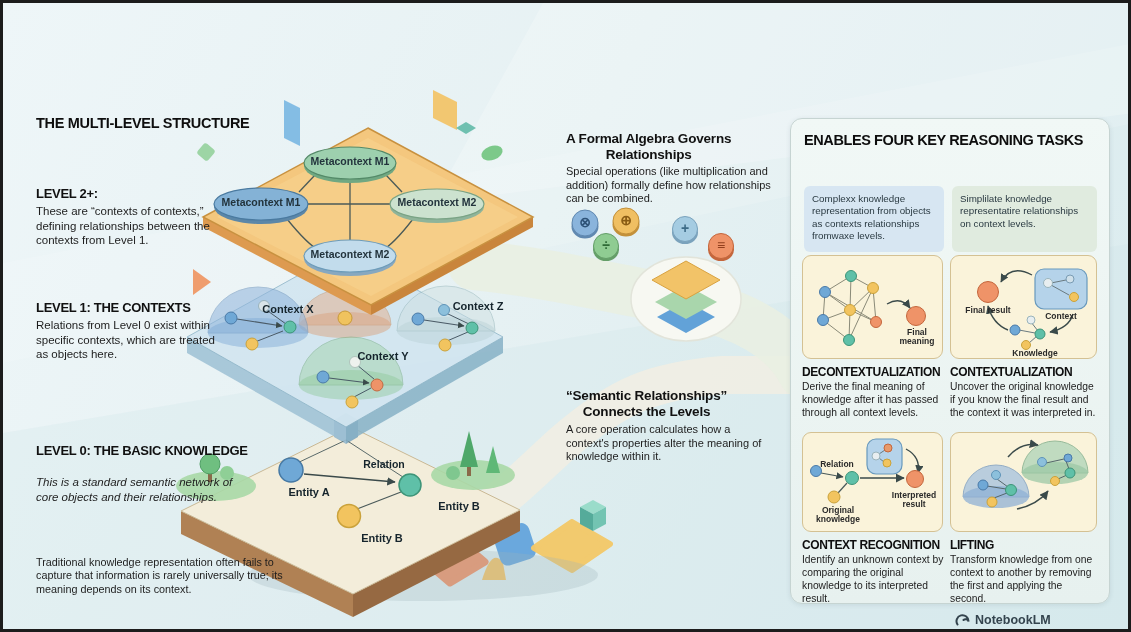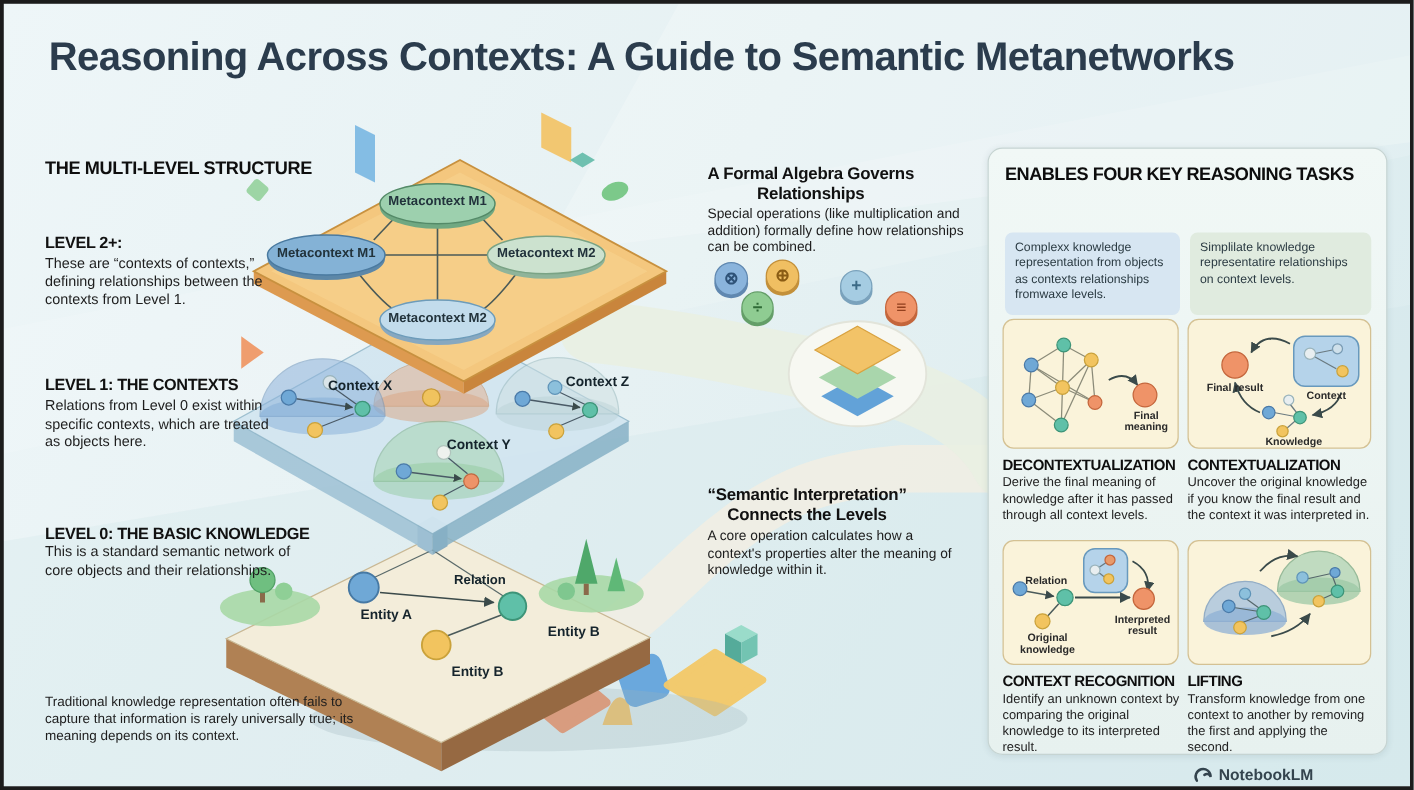--- a/index.html
+++ b/index.html
@@ -167,45 +167,44 @@
       <circle cx="623" cy="218" r="13" fill="#f0bf62" stroke="#c3903a"></circle>
       <ellipse cx="603" cy="246.5" rx="13" ry="11.5" fill="#649e68"></ellipse>
       <circle cx="603" cy="243" r="12.5" fill="#8fcc92" stroke="#649e68"></circle>
       <ellipse cx="682" cy="229.5" rx="13" ry="11.5" fill="#7aa2bc"></ellipse>
       <circle cx="682" cy="226" r="12.5" fill="#a5cce2" stroke="#7aa2bc"></circle>
       <ellipse cx="718" cy="246.5" rx="13" ry="11.5" fill="#c4663c"></ellipse>
       <circle cx="718" cy="243" r="12.5" fill="#ef9368" stroke="#c4663c"></circle>
     </g>
   </svg>
 
-  <div class="ov h-title" style="left:36px;top:24px;width:1075px;">Reasoning Across Contexts: A Guide to Semantic Metanetworks</div>
-
-  <div class="ov sec-head" style="left:33px;top:124px;">THE MULTI-LEVEL STRUCTURE</div>
+
+  <div class="ov sec-head" style="left:33px;top:112px;">THE MULTI-LEVEL STRUCTURE</div>
 
   <div class="ov" style="left:33px;top:183px;width:230px;">
     <div class="lvl-title">
       <div>LEVEL 2+:</div>
     </div>
     <div class="body-txt" style="width:205px;margin-top:3px;">These are “contexts of contexts,” defining relationships between the contexts from Level 1.</div>
   </div>
 
   <div class="ov" style="left:33px;top:297px;width:240px;">
     <div class="lvl-title">
       <div>LEVEL 1: THE CONTEXTS</div>
       <div></div>
     </div>
     <div class="body-txt" style="width:190px;margin-top:3px;">Relations from Level 0 exist within specific contexts, which are treated as objects here.</div>
   </div>
 
-  <div class="ov" style="left:33px;top:416px;width:250px;">
+  <div class="ov" style="left:33px;top:440px;width:250px;">
     <div class="lvl-title">
       <div>LEVEL 0: THE BASIC KNOWLEDGE</div>
       <div></div>
     </div>
-    <div class="body-txt" style="width:200px;margin-top:1px;">This is a standard semantic network of core objects and their relationships.</div>
+    <div class="body-txt" style="width:200px;margin-top:17px;font-style:italic;">This is a standard semantic network of core objects and their relationships.</div>
   </div>
 
   <div class="ov body-txt" style="left:33px;top:553px;width:252px;font-size:10.8px;">Traditional knowledge representation often fails to capture that information is rarely universally true; its meaning depends on its context.</div>
 
   <div class="ov ctr node-lbl" style="left:347px;top:159px;width:86px;">Metacontext M1</div>
   <div class="ov ctr node-lbl" style="left:258px;top:200px;width:86px;">Metacontext M1</div>
   <div class="ov ctr node-lbl" style="left:434px;top:200px;width:86px;">Metacontext M2</div>
   <div class="ov ctr node-lbl" style="left:347px;top:252px;width:86px;">Metacontext M2</div>
 
   <div class="ov ctr ent-lbl" style="left:253px;top:306px;">Context X</div>
@@ -223,21 +222,21 @@
   </div>
   <div class="ov body-txt" style="left:563px;top:162px;width:220px;font-size:11px;">Special operations (like multiplication and addition) formally define how relationships can be combined.</div>
 
   <span class="ov coin-sym" style="left:582px;top:219px;color:#2e5277;">⊗</span>
   <span class="ov coin-sym" style="left:623px;top:217px;color:#8a5c14;">⊕</span>
   <span class="ov coin-sym" style="left:603px;top:242px;color:#2f6b36;">÷</span>
   <span class="ov coin-sym" style="left:682px;top:225px;color:#3c6a86;">+</span>
   <span class="ov coin-sym" style="left:718px;top:242px;color:#93401e;">≡</span>
 
   <div class="ov mini-head" style="left:563px;top:385px;">
-    <div>“Semantic Interpretation”</div>
+    <div>“Semantic Relationships”</div>
     <div>Connects the Levels</div>
   </div>
   <div class="ov body-txt" style="left:563px;top:420px;width:205px;font-size:11px;">A core operation calculates how a context's properties alter the meaning of knowledge within it.</div>
 
   <div class="panel">
     <div class="panel-head">ENABLES FOUR KEY REASONING TASKS</div>
 
     <div class="sumbox" style="left:161px;top:67px;width:145px;height:66px;background:#e0ebdf;">Simplilate knowledge representatire relationships on context levels.</div>
     <div class="sumbox" style="left:13px;top:67px;width:140px;height:66px;background:#d7e6f2;">Complexx knowledge representation from objects as contexts relationships fromwaxe levels.</div>
 

